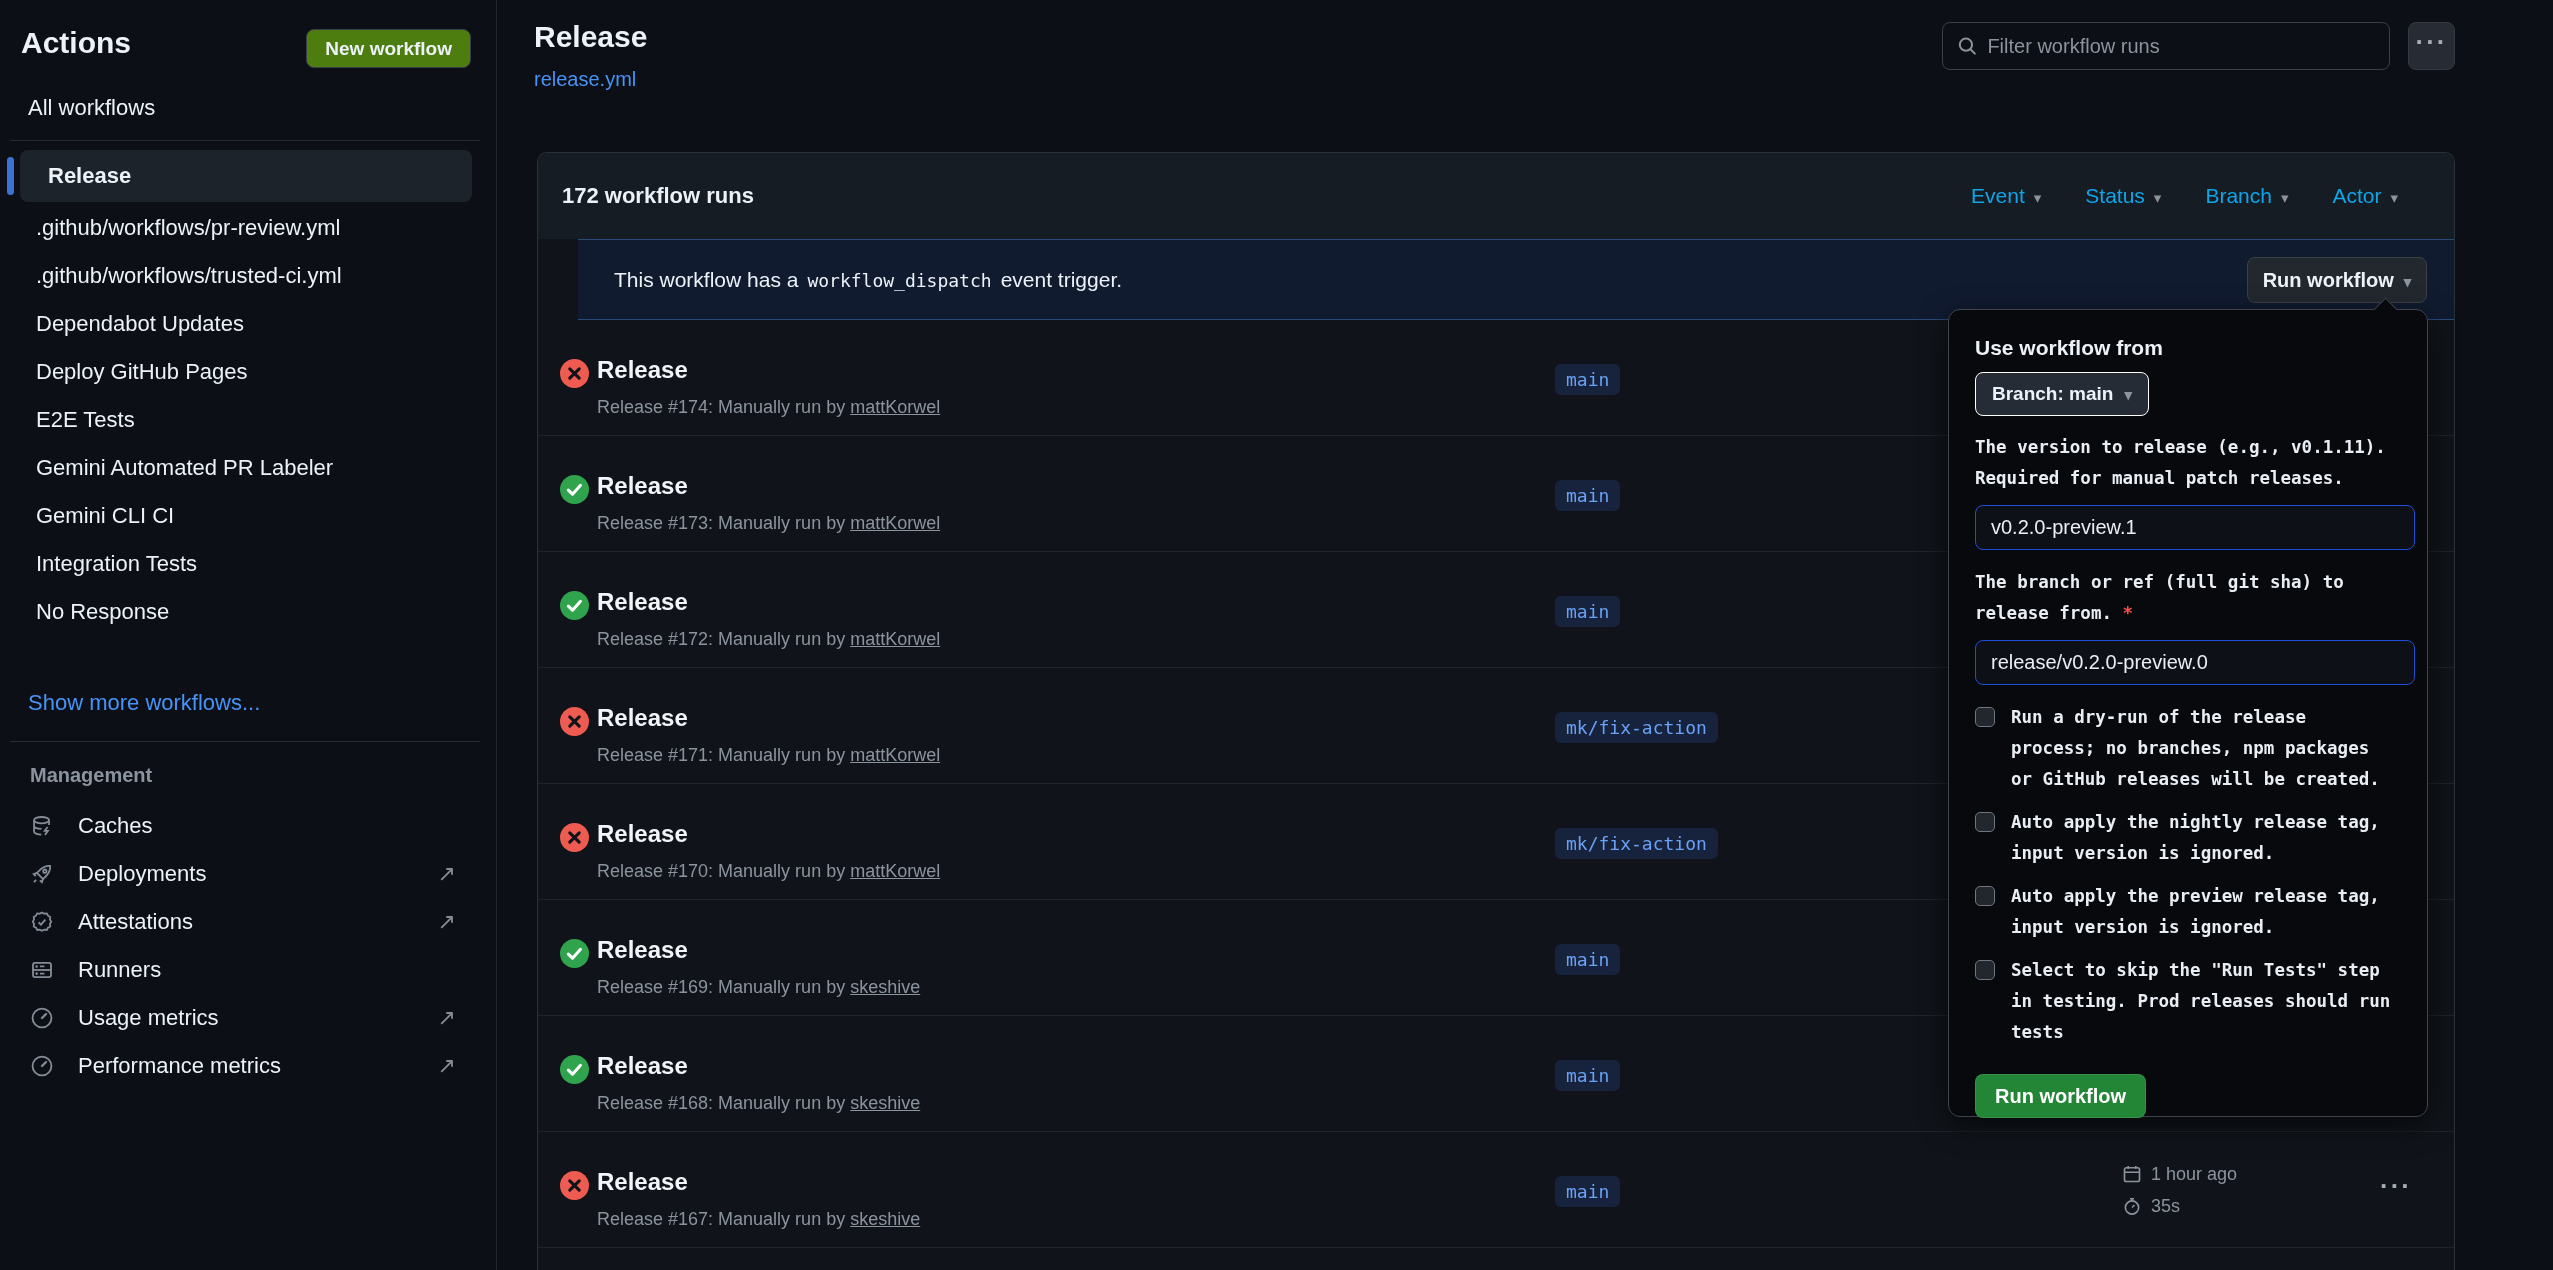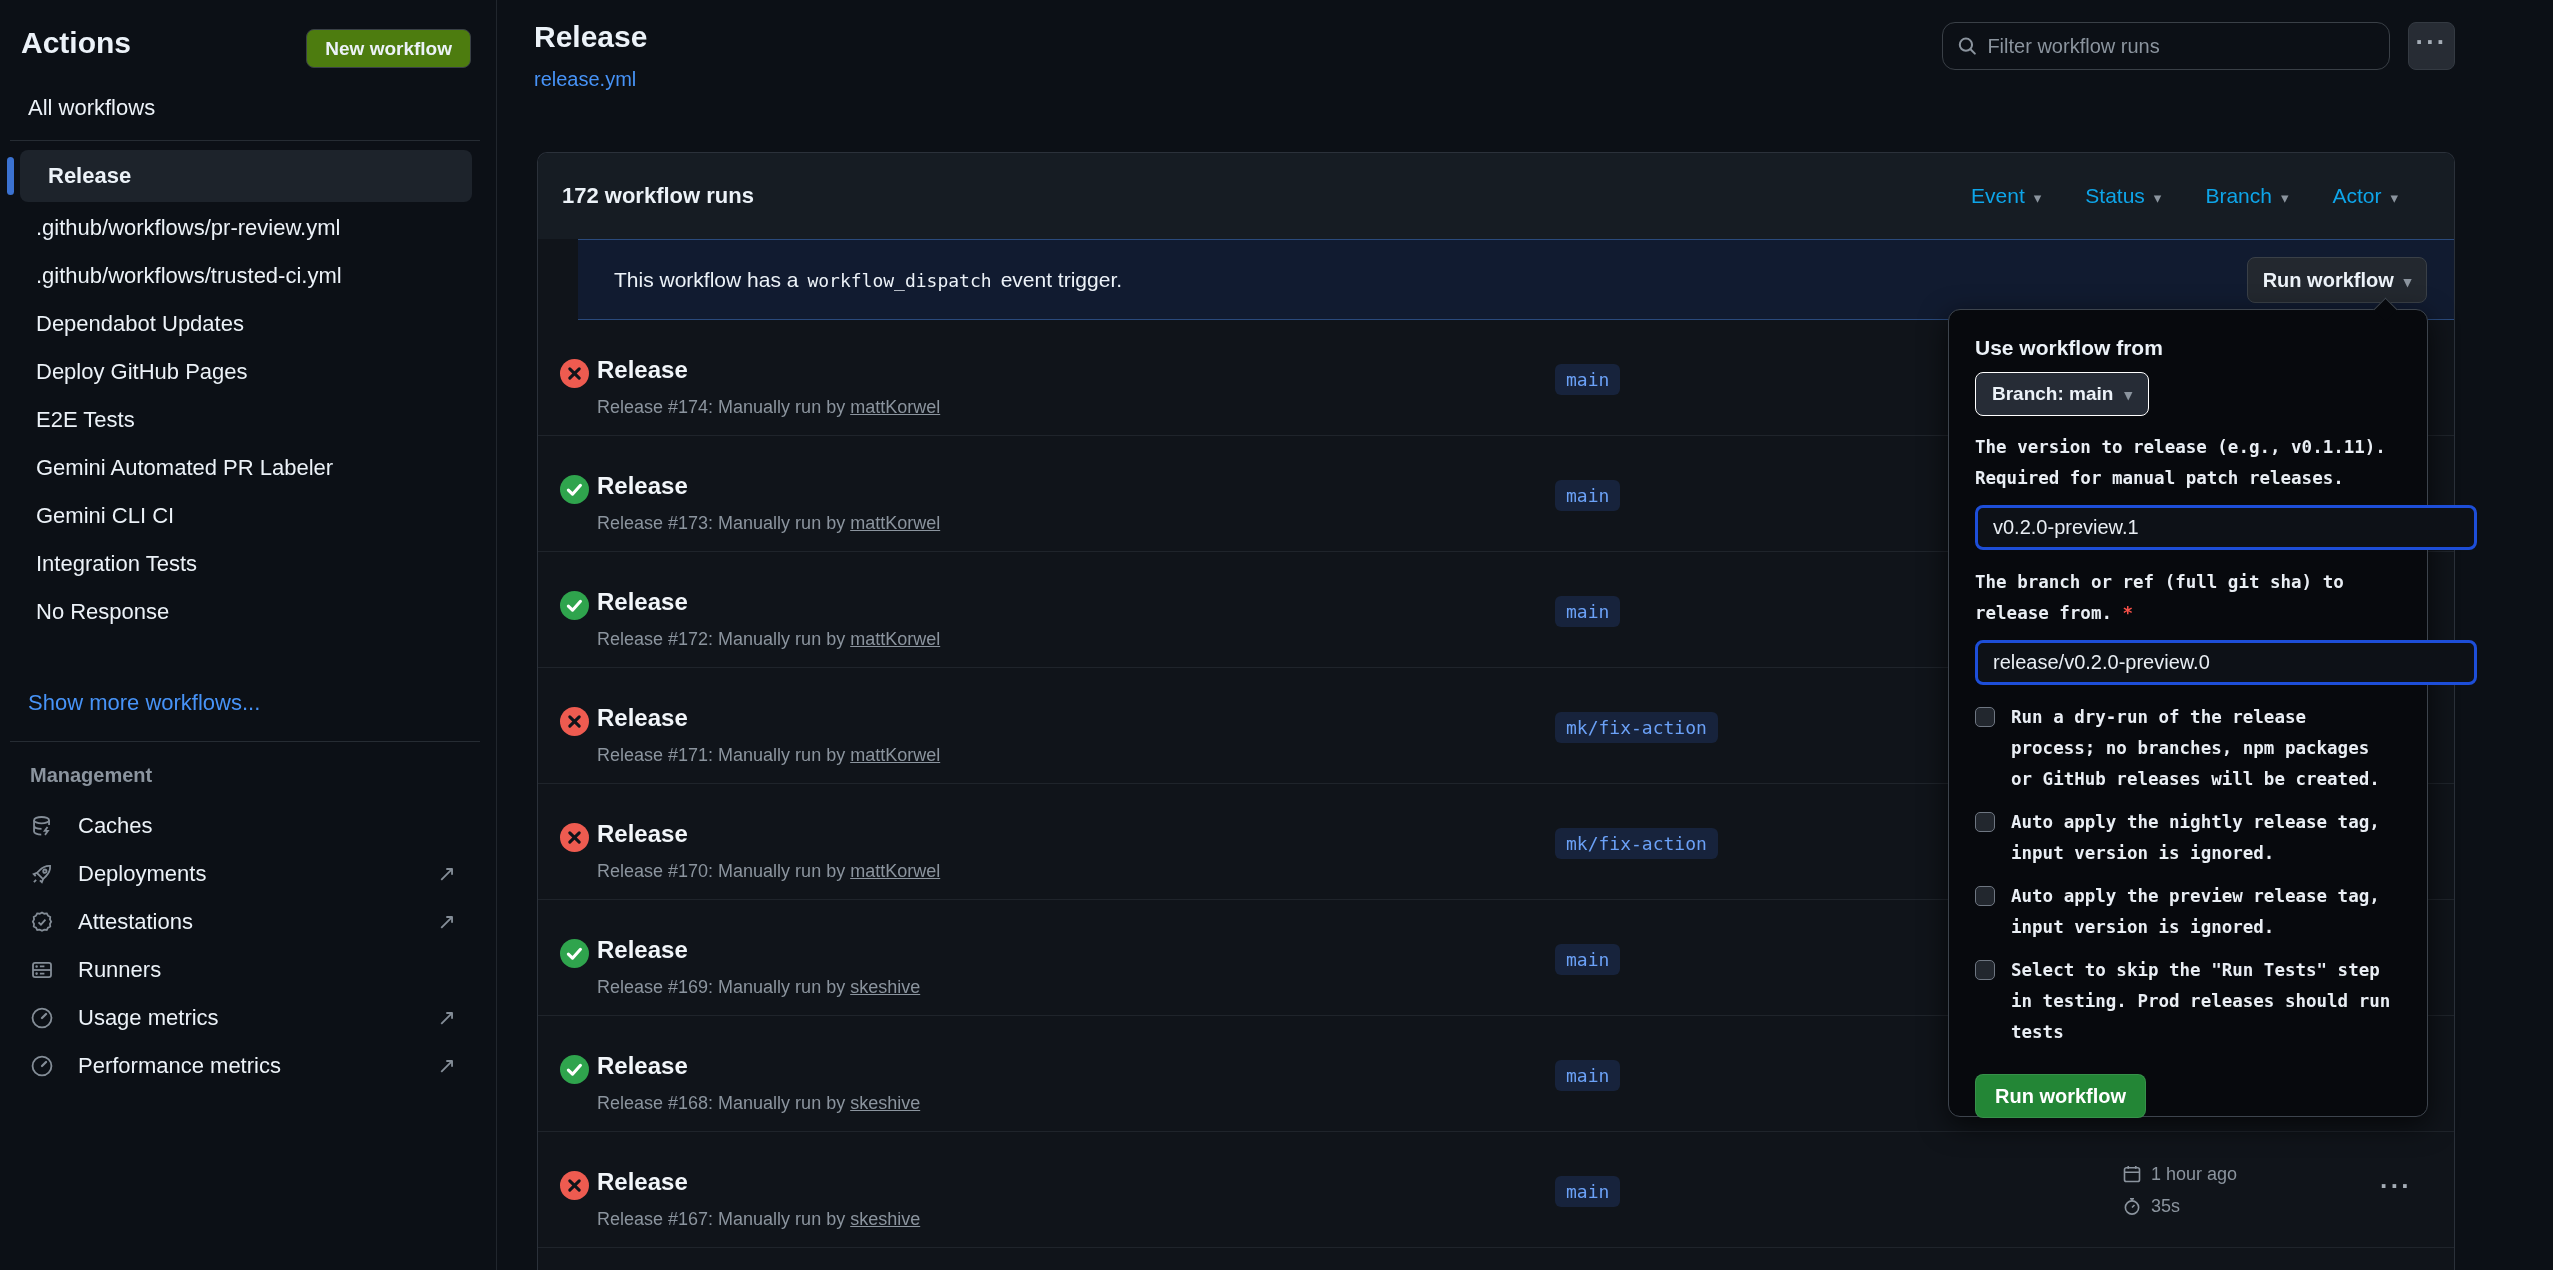--- a/index.html
+++ b/index.html
@@ -48,21 +48,21 @@
   }
   .m-icon { width:24px; height:24px; flex:0 0 24px; }
   .m-icon svg { width:24px; height:24px; stroke:#848d97; fill:none; stroke-width:1.2; }
   .ext-arrow { margin-left:auto; color:#848d97; font-size:22px; }
 
   
   .page-title { position:absolute; left:534px; top:20px; font-size:30px; font-weight:bold; }
   .file-link { position:absolute; left:534px; top:68px; font-size:20px; color:#4793f7; cursor:pointer; }
   .filter-box {
     position:absolute; left:1942px; top:22px; width:448px; height:48px;
-    border:1px solid #3a4047; border-radius:13px; background:#0c1016;
+    border:1px solid #3a4047; border-radius:8px; background:#0c1016;
     display:flex; align-items:center; padding:0 14px; gap:10px;
   }
   .filter-box svg { width:22px; height:22px; stroke:#8b949e; fill:none; stroke-width:1.6; }
   .filter-input {
     background:transparent; border:none; outline:none; color:#ecf2f8;
     font-size:20px; width:100%; font-family:"Liberation Sans", sans-serif;
   }
   .filter-input::placeholder { color:#8b949e; }
   .top-kebab {
     position:absolute; left:2408px; top:22px; width:47px; height:48px;
@@ -132,21 +132,21 @@
     background:#262c36; border:1px solid #ffffff; border-radius:8px; cursor:pointer;
     color:#ecf2f8; font-size:19px; font-weight:700; margin-bottom:16px;
     font-family:"Liberation Sans", sans-serif;
   }
   .mono-label {
     font-family:"DejaVu Sans Mono", monospace; font-weight:bold;
     font-size:17.5px; line-height:31px; width:432px; color:#e9eef4; margin-bottom:11px;
   }
   .req-star { color:#f85149; }
   .panel-input {
-    width:502px; height:45px; background:#0d1117; border:3px solid #1d4ed8;
+    width:440px; height:45px; background:#0d1117; border:1px solid #1d4ed8;
     border-radius:8px; color:#e9eef4; font-size:20px; padding:0 15px; outline:none;
     font-family:"Liberation Sans", sans-serif; margin-bottom:17px;
   }
   .cb-row { display:flex; gap:16px; margin-bottom:12px; }
   .checkbox {
     flex:0 0 20px; width:20px; height:20px; margin-top:5px;
     background:#22272e; border:1.5px solid #6e7681; border-radius:5px; cursor:pointer;
   }
   .cb-label {
     font-family:"DejaVu Sans Mono", monospace; font-weight:bold;

